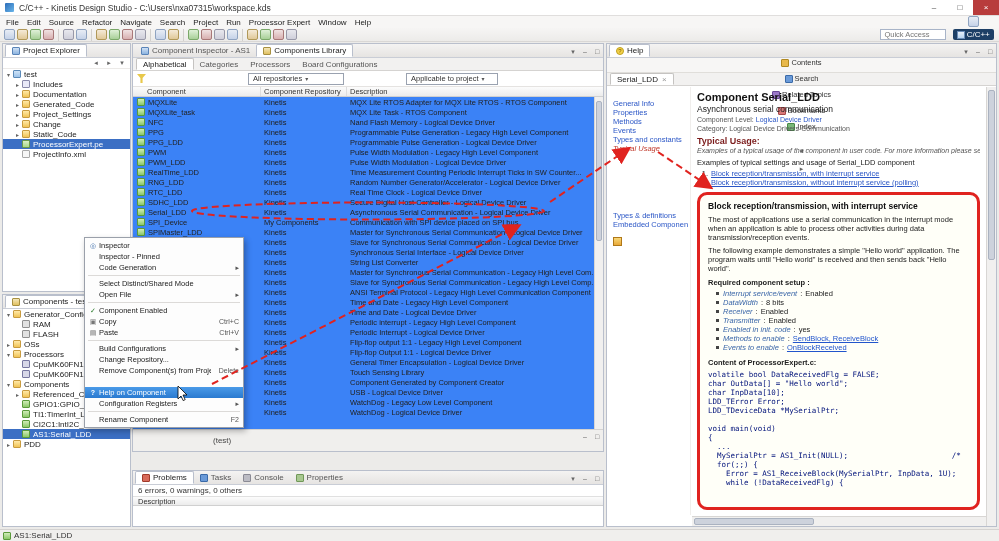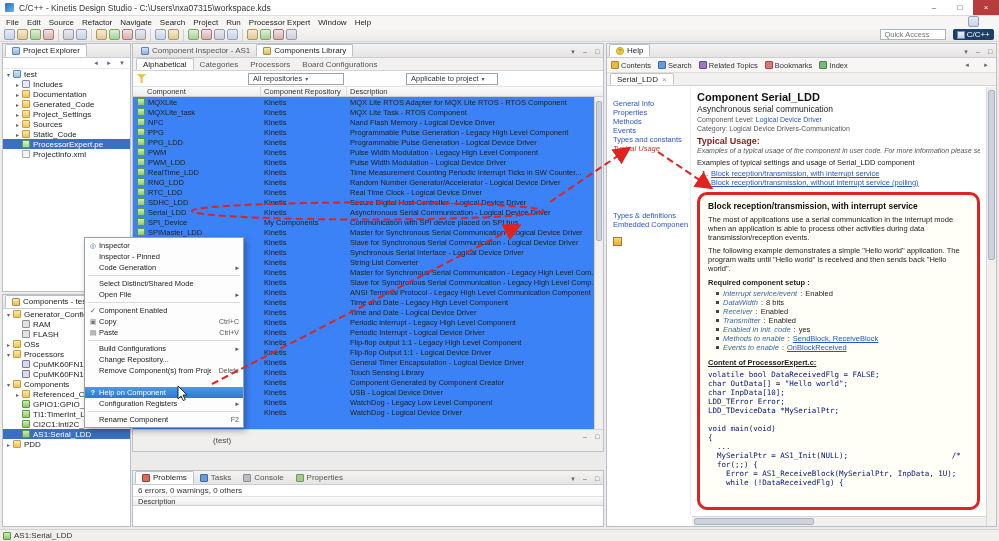--- a/index.html
+++ b/index.html
@@ -90,21 +90,21 @@
   .vthumb{position:absolute;left:1px;right:1px;background:#cdd2dc;border:1px solid #aab2c0;border-radius:2px;}
   .lfooter{position:absolute;left:0;right:0;bottom:0;height:22px;background:#f0efed;border-top:1px solid #d5d3d1;display:flex;align-items:center;font-size:8px;color:#444;}
   .lfooter .ftext{margin-left:80px;}
   .lfooter .hicon{margin-top:-8px;}
 
   
   .psummary{height:11px;display:flex;align-items:center;padding-left:5px;font-size:8px;color:#333;}
   .pheader{height:10px;background:linear-gradient(#fcfcfc,#ececec);border-top:1px solid #e0e0e0;border-bottom:1px solid #d0d0d0;display:flex;align-items:center;padding-left:5px;font-size:7.5px;color:#333;}
 
   
-  .htoolbar{height:15px;border-bottom:1px solid #e0deda;display:flex;align-items:center;padding:0 4px;gap:7px;background:#f7f6f5;}
+  .htoolbar{height:15px;border-bottom:1px solid #e0deda;display:flex;align-items:center;padding:0 4px;gap:7px;background:#f7f6f5;flex-direction:column;}
   .hbtn{display:flex;align-items:center;gap:2px;font-size:7.5px;color:#333;white-space:nowrap;}
   .hbtn .bicon{width:8px;height:8px;border-radius:1px;flex:none;}
   .bicon.contents{background:#e8b84a;border:1px solid #b08820;}
   .bicon.search{background:#6a9ad8;border:1px solid #3a6aa8;}
   .bicon.related-topics{background:#9a78c8;border:1px solid #6a4898;}
   .bicon.bookmarks{background:#d87878;border:1px solid #a84848;}
   .bicon.index{background:#78b878;border:1px solid #488848;}
   .doctabs{height:13px;background:#f2f1f0;border-bottom:1px solid #d5d3d1;display:flex;align-items:flex-end;padding-left:3px;}
   .doctab{height:12px;background:#fff;border:1px solid #c5c3c1;border-bottom:1px solid #fff;border-radius:2px 2px 0 0;display:flex;align-items:center;padding:0 6px;font-size:8px;color:#222;gap:4px;}
   .doctab::after{content:"×";color:#999;font-size:8px;}
@@ -130,21 +130,21 @@
   .co-title{font-size:8.5px;font-weight:bold;color:#111;}
   .co-p{font-size:7.5px;line-height:1.2;margin-top:4px;color:#222;}
   .co-h{font-size:7.5px;font-weight:bold;margin-top:5px;color:#222;}
   .sulist{margin-top:2px;}
   .suitem{font-size:7.5px;height:9px;line-height:9px;display:flex;white-space:nowrap;overflow:hidden;align-items:center;}
   .subullet{width:3px;height:3px;background:#444;margin:0 4px 0 8px;flex:none;}
   .suname{font-style:italic;color:#3a66a8;}
   .susep{padding:0 3px;color:#222;}
   .suval{color:#222;}
   .suval.link{color:#2255cc;text-decoration:underline;}
-  .co-codeh{font-size:7.5px;font-weight:bold;text-decoration:underline;margin-top:6px;color:#222;}
+  .co-codeh{font-size:7.5px;font-weight:bold;margin-top:6px;color:#222;}
   .co-code{font-family:"DejaVu Sans Mono",monospace;font-size:7.5px;line-height:9px;color:#00127a;white-space:pre;overflow:hidden;margin-top:3px;}
   .hscroll{position:absolute;left:85px;right:10px;bottom:0;height:10px;background:#f1f0ef;border-top:1px solid #d8d6d4;}
   .hthumb{position:absolute;top:1px;bottom:1px;left:2px;width:120px;background:#cdd2dc;border:1px solid #aab2c0;border-radius:2px;}
   .helpvscroll{position:absolute;right:0;top:43px;bottom:0;width:10px;background:#f1f0ef;border-left:1px solid #d8d6d4;}
 
   
   .ctxmenu{position:absolute;left:84px;top:237px;width:160px;background:#fdfdfd;border:1px solid #9aa0aa;box-shadow:2px 3px 6px rgba(0,0,0,.3);z-index:80;padding:2px 0;}
   .cmi{height:11px;display:flex;align-items:center;font-size:7.5px;color:#222;padding:0 4px 0 2px;white-space:nowrap;}
   .cmi.hl{background:linear-gradient(#4a9ae8,#2a7ad0);color:#fff;}
   .cmi.dis{color:#8aa0ae;flex-direction:column;}
@@ -272,21 +272,21 @@
         <span class="tlabel">Generated_Code</span>
       </div>
       <div class="trow" style="padding-left: 11px;">
         <span class="texp">▸</span>
         <span class="ticon i-folder"></span>
         <span class="tlabel">Project_Settings</span>
       </div>
       <div class="trow" style="padding-left: 11px;">
         <span class="texp">▸</span>
         <span class="ticon i-folder"></span>
-        <span class="tlabel">Sources</span>
+        <span class="tlabel">Change</span>
       </div>
       <div class="trow" style="padding-left: 11px;">
         <span class="texp">▸</span>
         <span class="ticon i-folder"></span>
         <span class="tlabel">Static_Code</span>
       </div>
       <div class="trow sel" style="padding-left: 11px;">
         <span class="texp"></span>
         <span class="ticon i-pe-file"></span>
         <span class="tlabel">ProcessorExpert.pe</span>

